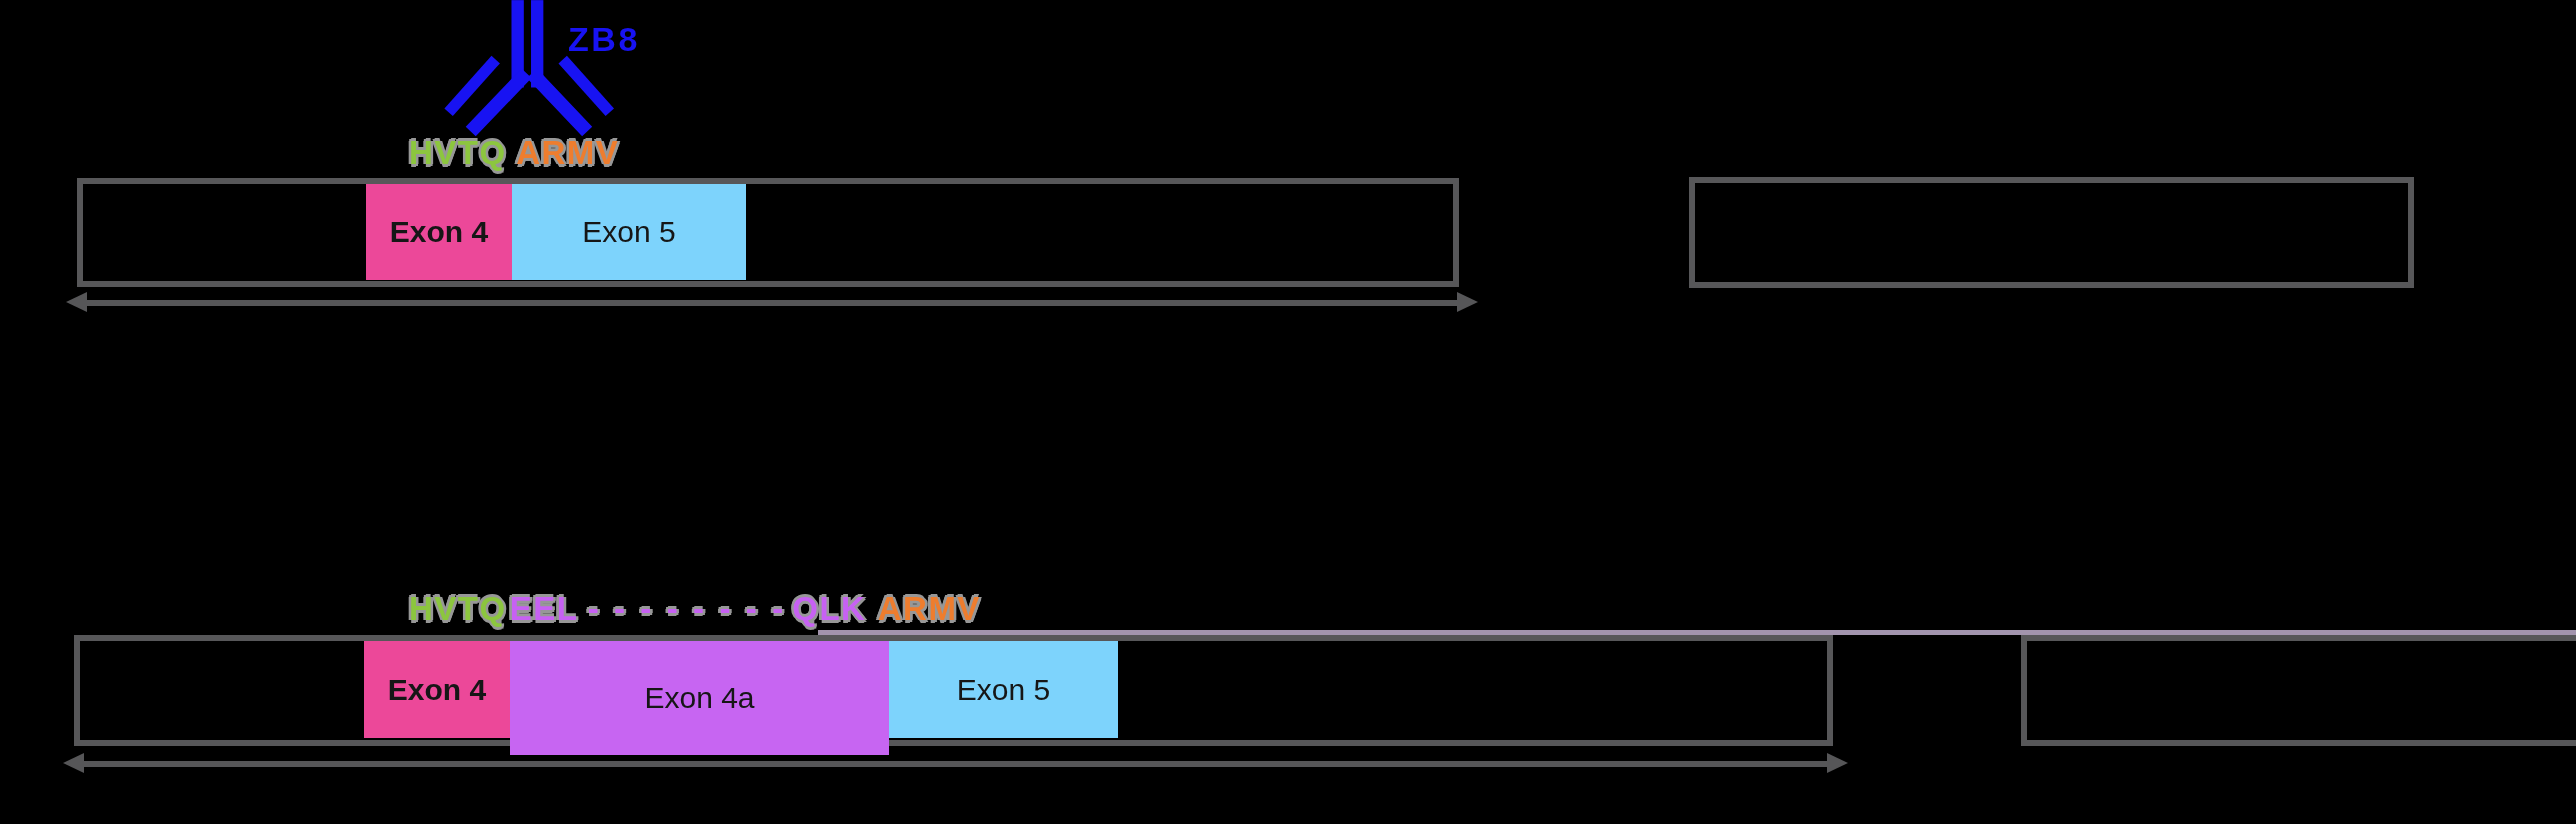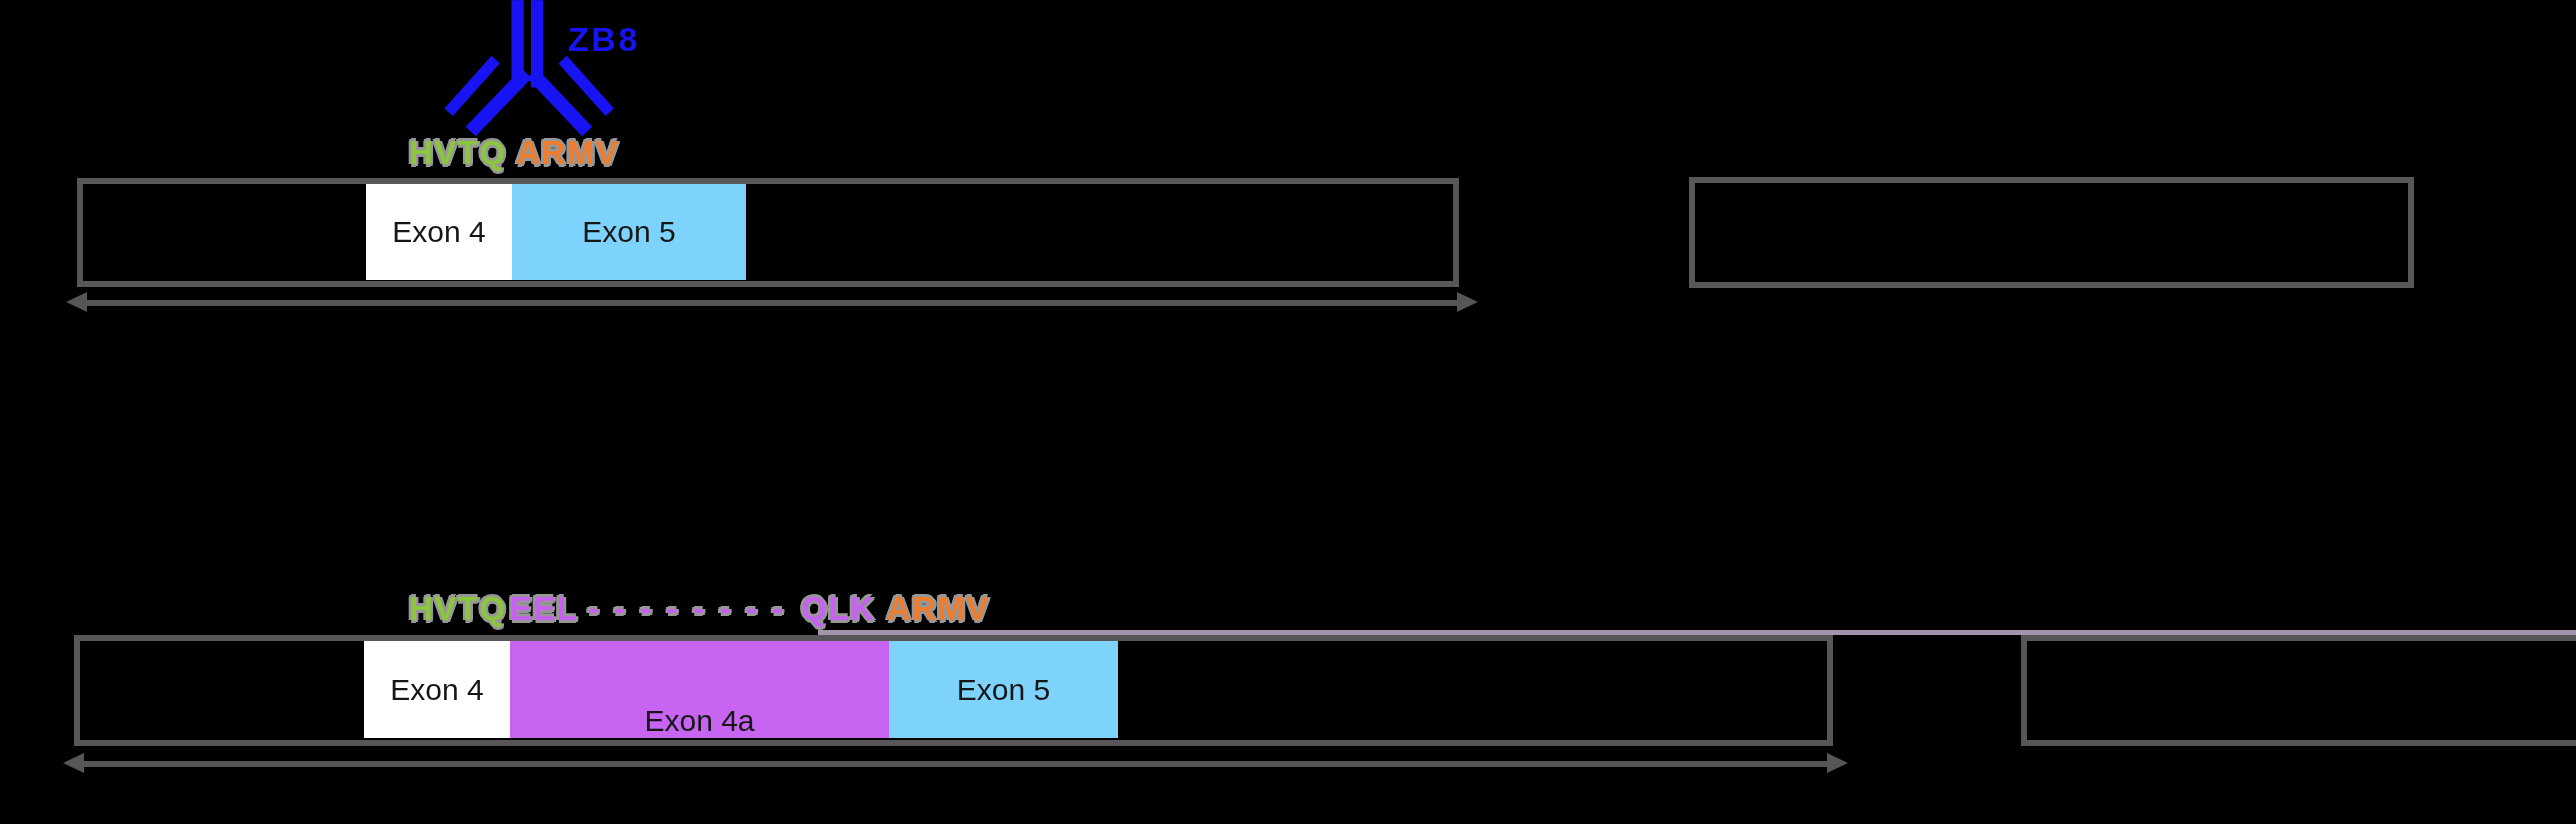--- a/index.html
+++ b/index.html
@@ -6,21 +6,21 @@
   .stage{
     position:relative;width:2736px;height:824px;background:#000;overflow:hidden;
     font-family:"Liberation Sans", sans-serif;
   }
   .abs{position:absolute;}
 
   
   .gbar{position:absolute;background:#000;border:6.7px solid #575759;box-sizing:border-box;}
   .exon{position:absolute;display:flex;align-items:center;justify-content:center;}
   .exon .lbl{font-size:30px;color:#161616;white-space:nowrap;}
-  .exon-green{background:#ffffff;}
+  .exon-green{background:#ec4899;font-weight:bold;}
   .exon-orange{background:#7dd3fc;}
   .exon-purple{background:#c765f2;}
 
   
   .mline{position:absolute;height:5.7px;background:#565658;}
   .arrow-left{position:absolute;width:0;height:0;border-top:10.3px solid transparent;border-bottom:10.3px solid transparent;border-right:21.6px solid #565658;}
   .arrow-right{position:absolute;width:0;height:0;border-top:10.3px solid transparent;border-bottom:10.3px solid transparent;border-left:21.6px solid #565658;}
 
   
   .seq{
@@ -67,30 +67,30 @@
   </div>
 
   <div class="mline" style="left:81px;top:300px;width:1379px;"></div>
   <div class="arrow-left" style="left:66px;top:292px;"></div>
   <div class="arrow-right" style="left:1457px;top:292px;"></div>
 
   <div class="gbar" style="left:1689px;top:177px;width:725px;height:111px;"></div>
 
 
   <div class="seq" style="left:409px;top:590px;">
-    <span class="seq-green">HVTQ</span><span class="seq-purple" style="margin-left:3px;">EEL</span><span class="seq-purple dashes" style="margin-left:9.3px;">- - - - - - - -</span><span class="seq-purple" style="margin-left:15px;">QLK</span><span class="seq-orange" style="margin-left:11.3px;">ARMV</span>
+    <span class="seq-green">HVTQ</span><span class="seq-purple" style="margin-left:3px;">EEL</span><span class="seq-purple dashes" style="margin-left:9.3px;">- - - - - - - -</span><span class="seq-purple" style="margin-left:6px;">QLK</span><span class="seq-orange" style="margin-left:11.3px;">ARMV</span>
   </div>
 
   <div class="lavline" style="left:818px;top:630px;width:1914px;"></div>
 
   <div class="gbar" style="left:74px;top:635px;width:1759px;height:111px;"></div>
   <div class="exon exon-green" style="left:364px;top:641px;width:146px;height:97px;">
     <span class="lbl">Exon 4</span>
   </div>
-  <div class="exon exon-purple" style="left:510px;top:641px;width:379px;height:97px;align-items:flex-end;">
+  <div class="exon exon-purple" style="left:510px;top:641px;width:379px;height:114px;">
     <span class="lbl">Exon 4a</span>
   </div>
   <div class="exon exon-orange" style="left:889px;top:641px;width:229px;height:97px;">
     <span class="lbl">Exon 5</span>
   </div>
 
   <div class="mline" style="left:78px;top:761px;width:1752px;"></div>
   <div class="arrow-left" style="left:63px;top:753px;"></div>
   <div class="arrow-right" style="left:1827px;top:753px;"></div>
 

